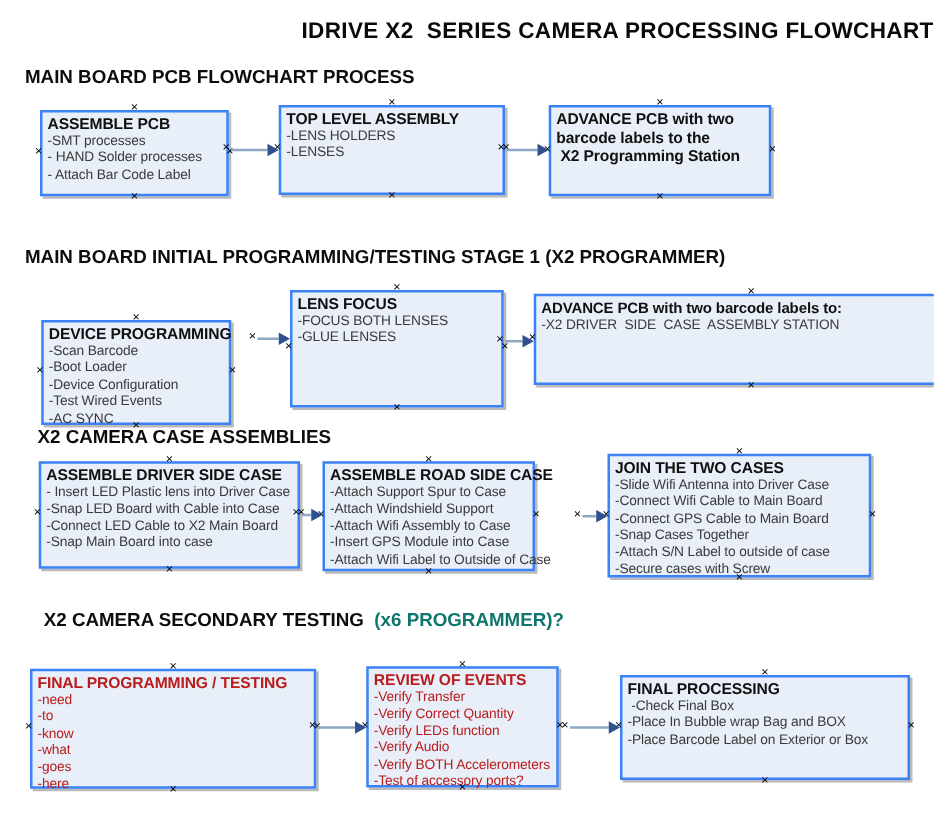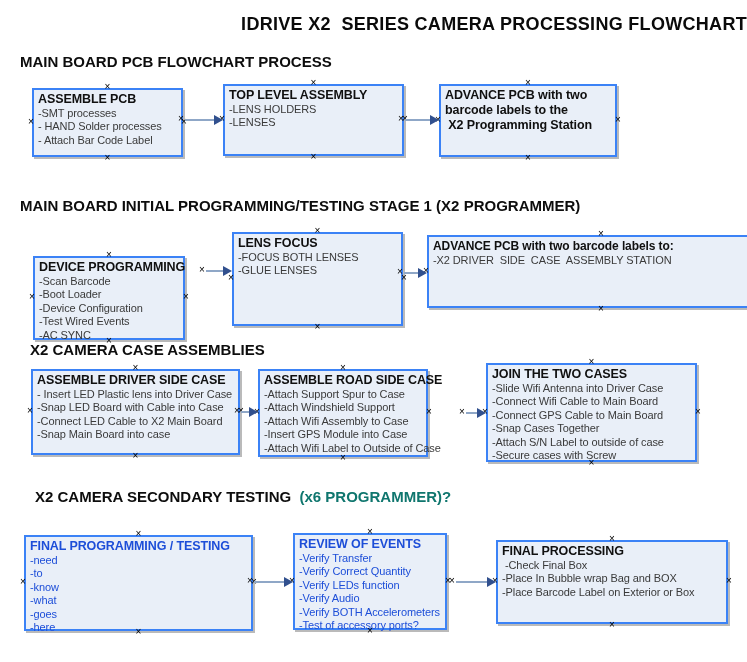--- a/index.html
+++ b/index.html
@@ -21,21 +21,21 @@
     box-shadow:2px 2px 0 rgba(130,130,130,.55); padding:2px 4px 0 4px;
   }
   .box-title {
     font-size:12.5px; font-weight:bold; color:#101010; white-space:pre;
     line-height:15px; letter-spacing:-.1px;
   }
   .t-sm .box-title { font-size:12px; }
   .box-line {
     font-size:11px; color:#3a3a3a; white-space:pre; line-height:13.4px; letter-spacing:-.1px;
   }
-  .red-box .box-title, .red-box .box-line { color:#1d4ed8; }
+  .red-box .box-title, .red-box .box-line { color:#b91c1c; }
   .handle {
     position:absolute; width:8px; height:8px; line-height:8px; font-size:10px;
     color:#000; text-align:center; font-weight:normal;
   }
   .handle::before { content:"×"; display:block; }
   .h-top    { top:-7px;  left:50%; margin-left:-4px; }
   .h-bottom { bottom:-7px; left:50%; margin-left:-4px; }
   .h-left   { left:-7px; top:50%; margin-top:-5px; }
   .h-right  { right:-7px; top:50%; margin-top:-5px; }
   .arrow { position:absolute; height:2px; background:#8fa7c7; }

